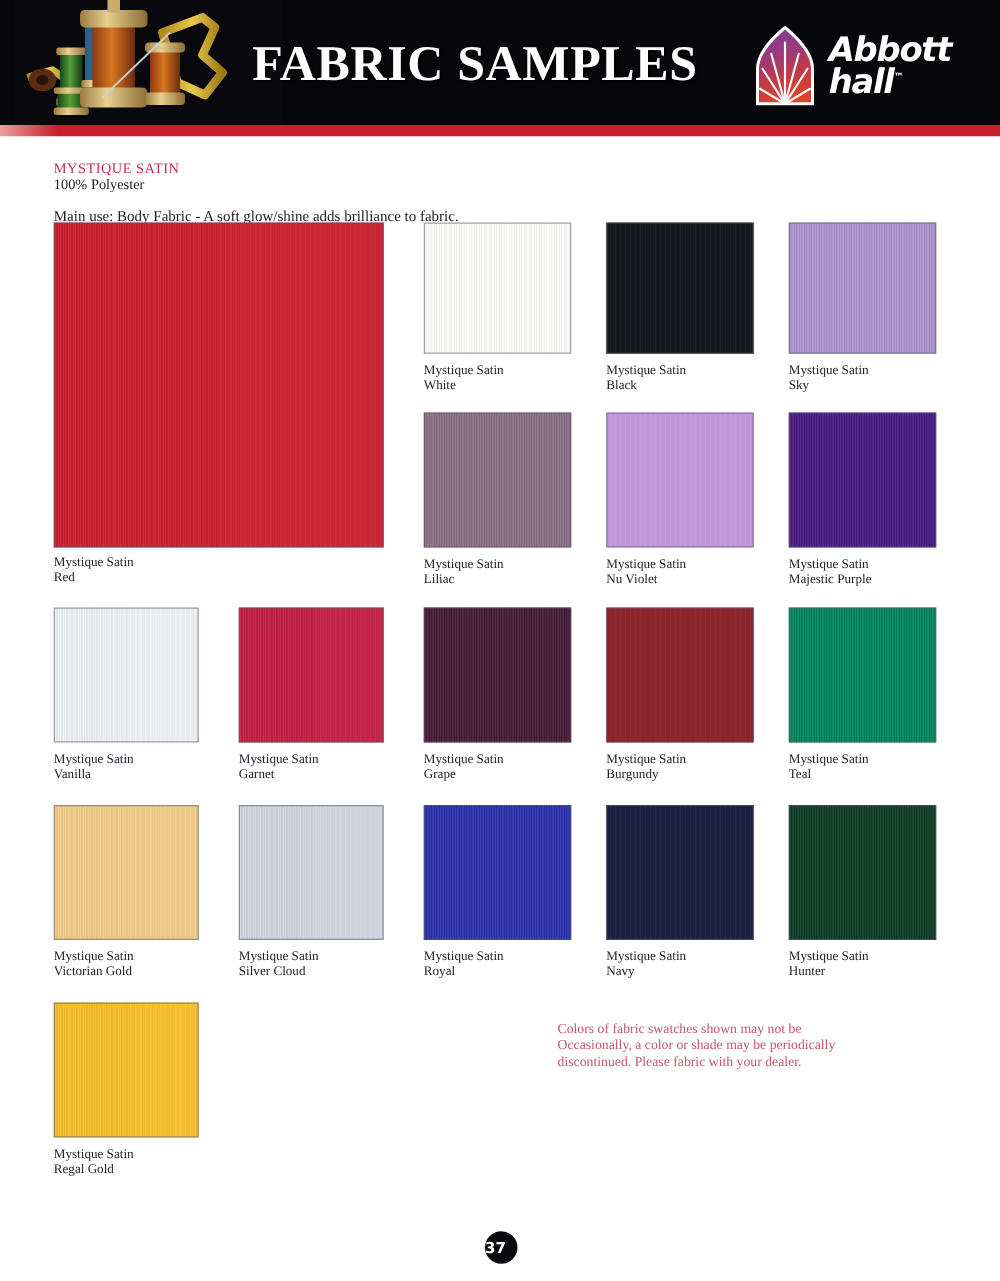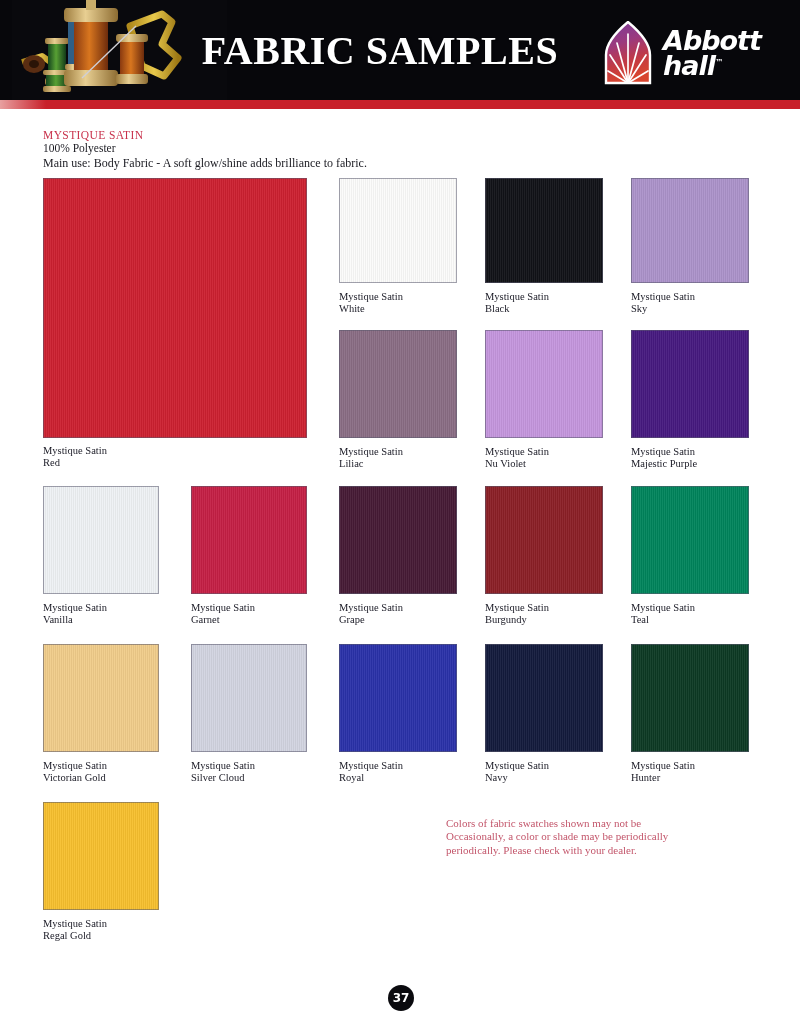--- a/index.html
+++ b/index.html
@@ -58,21 +58,21 @@
     background:linear-gradient(to right,#e8a0a0 0px,#c8202a 46px,#c8202a 800px);
   }
 
   
   .intro{position:absolute;left:43px;top:129px;width:500px;}
   .intro .cat{
     color:#c8304a;font-size:11.5px;letter-spacing:.4px;
     font-family:"Liberation Serif", serif;
   }
   .intro .comp{color:#1b1b22;font-size:11.5px;margin-top:1px;}
-  .intro .use{color:#1b1b22;font-size:12px;margin-top:2px;}
+  .intro .use{color:#1b1b22;font-size:12px;margin-top:12px;}
 
   
   .grid{position:absolute;left:43px;top:178px;width:714px;}
 
   .cell{position:absolute;}
   .sw{
     position:absolute;left:0;top:0;
     border:1px solid rgba(90,90,110,.55);
     box-sizing:border-box;
     background-image:
@@ -100,21 +100,21 @@
     font-family:"Liberation Serif", serif;
   }
   .disclaimer div{white-space:nowrap;}
 
   
   .pagenum{
     position:absolute;left:388px;top:985px;
     width:26px;height:26px;border-radius:50%;
     background:#0a0a0e;
     color:#fff;
-    display:flex;align-items:center;justify-content:center;
+    display:flex;align-items:center;justify-content:flex-start;
     font-family:"DejaVu Sans", sans-serif;
     font-weight:bold;font-size:12px;
   }
 </style>
 </head>
 <body>
 
 <div class="header">
 
   <div class="spools">
@@ -351,18 +351,18 @@
     <div class="lbl" style="top:116px;">
       <span>Mystique Satin</span><br>
       <span>Regal Gold</span>
     </div>
   </div>
 </div>
 
 <div class="disclaimer" style="color: rgb(195, 86, 107);">
   <div>Colors of fabric swatches shown may not be</div>
   <div>Occasionally, a color or shade may be periodically</div>
-  <div>periodically. Please check with your dealer.</div>
+  <div>discontinued. Please fabric with your dealer.</div>
 </div>
 
 <div class="pagenum">
   <span>37</span>
 </div>
 
 </body></html>

